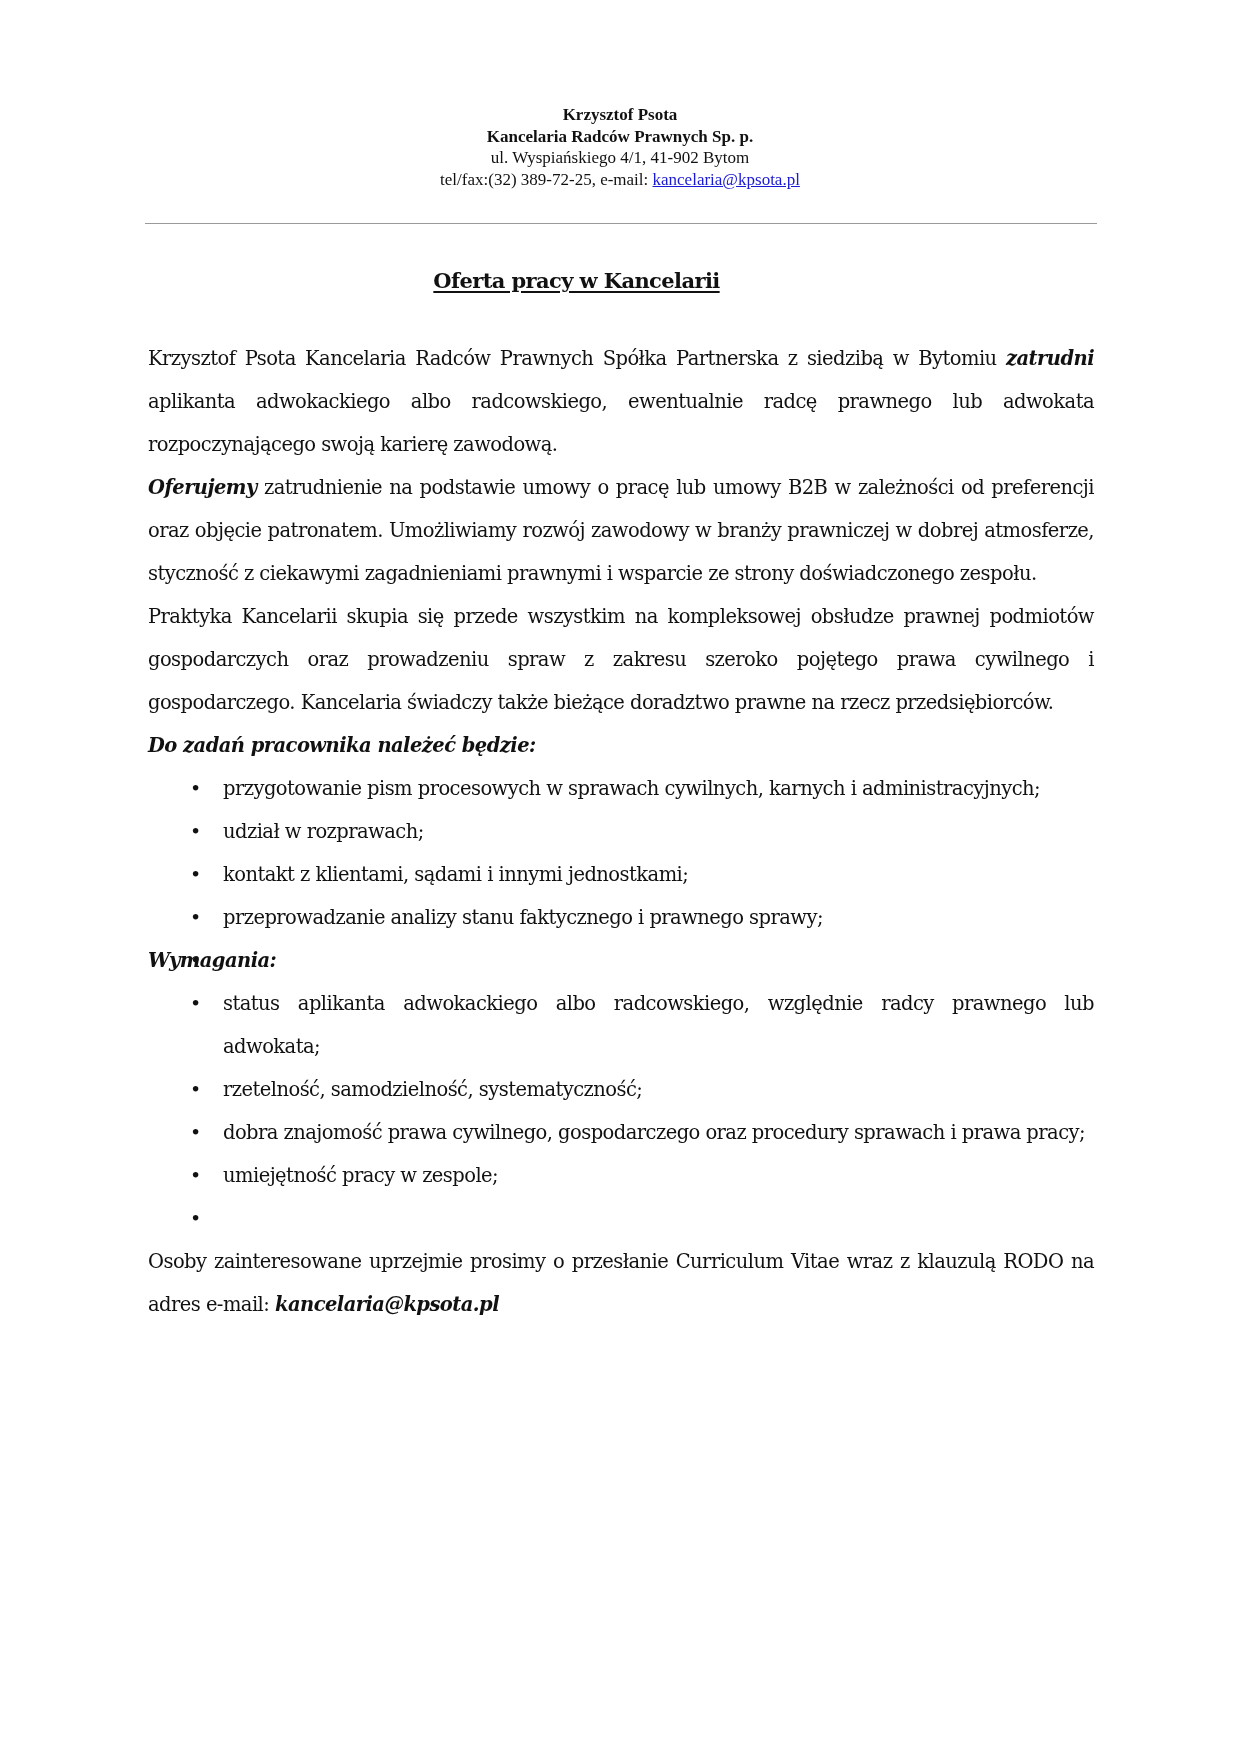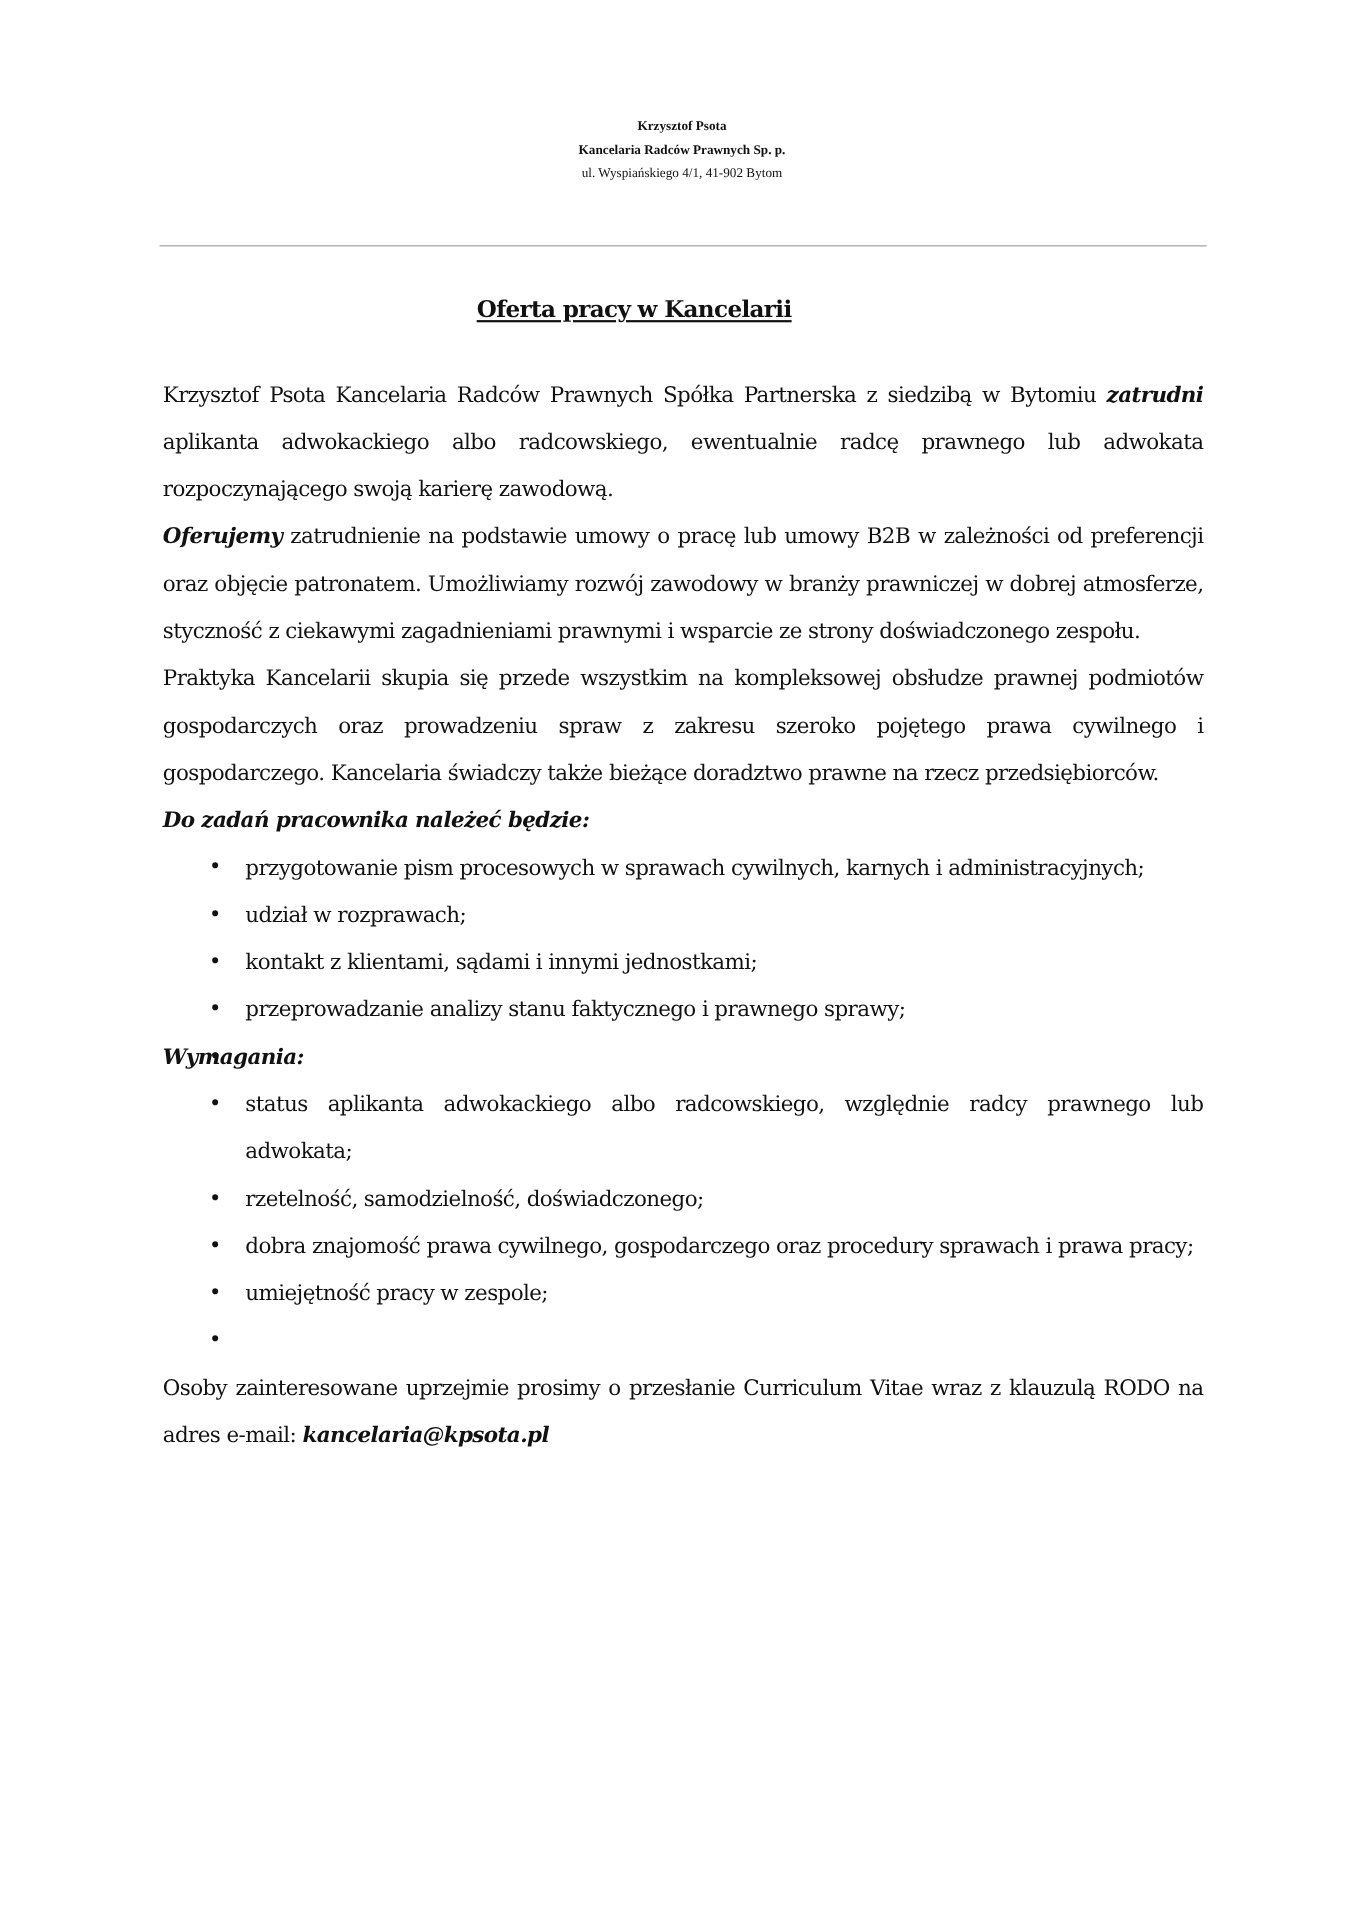--- a/index.html
+++ b/index.html
@@ -1,21 +1,21 @@
 <!DOCTYPE html>
 <html><head>
   <meta charset="utf-8">
   <style>
     html, body { margin: 0; padding: 0; background: #ffffff; }
     body { width: 1240px; height: 1755px; position: relative; overflow: hidden; color: #111; }
     .page { position: absolute; left: 0; top: 0; width: 1240px; height: 1755px; background: #fff; }
 
     .letterhead {
       position: absolute; left: 0; top: 104px; width: 1240px; text-align: center;
-      font-family: "Liberation Serif", serif; font-size: 12px; line-height: 21.5px; color: #111;
+      font-family: "Liberation Serif", serif; font-size: 17px; line-height: 21.5px; color: #111;
     }
     .letterhead .bold { font-weight: bold; }
     .letterhead a { color: #1a1ad6; text-decoration: underline; }
 
     .rule {
       position: absolute; left: 145px; top: 223px; width: 952px; height: 0;
       border-top: 1.5px solid #9a9a9a;
     }
 
     .title {
@@ -42,20 +42,21 @@
   </style>
 </head>
 <body>
 
 <div class="page">
 
   <div class="letterhead">
     <div class="bold">Krzysztof Psota</div>
     <div class="bold">Kancelaria Radców Prawnych Sp. p.</div>
     <div>ul. Wyspiańskiego 4/1, 41-902 Bytom</div>
+    <div><span>tel/fax:(32) 389-72-25, e-mail: </span><a>kancelaria@kpsota.pl</a></div>
   </div>
 
   <div class="rule"></div>
 
   <div class="title">Oferta pracy w Kancelarii</div>
 
   <div class="body">
     <p><span>Krzysztof Psota Kancelaria Radców Prawnych Spółka Partnerska z siedzibą w Bytomiu</span> <b>zatrudni</b><span> aplikanta adwokackiego albo radcowskiego, ewentualnie radcę prawnego lub adwokata rozpoczynającego swoją karierę zawodową.</span></p>
 
     <p><b>Oferujemy</b><span> zatrudnienie na podstawie umowy o pracę lub umowy B2B w zależności od preferencji oraz objęcie patronatem. Umożliwiamy rozwój zawodowy w branży prawniczej w dobrej atmosferze, styczność z ciekawymi zagadnieniami prawnymi i wsparcie ze strony doświadczonego zespołu.</span></p>
@@ -67,21 +68,21 @@
       <li><span class="bullet">•</span><span>przygotowanie pism procesowych w sprawach cywilnych, karnych i administracyjnych;</span></li>
       <li><span class="bullet">•</span><span>udział w rozprawach;</span></li>
       <li><span class="bullet">•</span><span>kontakt z klientami, sądami i innymi jednostkami;</span></li>
       <li><span class="bullet">•</span><span>przeprowadzanie analizy stanu faktycznego i prawnego sprawy;</span></li>
       <li><span class="bullet">•</span></li>
     </ul>
 
     <div class="heading">Wymagania:</div>
     <ul>
       <li><span class="bullet">•</span><span>status aplikanta adwokackiego albo radcowskiego, względnie radcy prawnego lub adwokata;</span></li>
-      <li><span class="bullet">•</span><span>rzetelność, samodzielność, doświadczonego;</span></li>
+      <li><span class="bullet">•</span><span>rzetelność, samodzielność, systematyczność;</span></li>
       <li><span class="bullet">•</span><span>dobra znajomość prawa cywilnego, gospodarczego oraz procedury sprawach i prawa pracy;</span></li>
       <li><span class="bullet">•</span><span>umiejętność pracy w zespole;</span></li>
       <li><span class="bullet">•</span></li>
     </ul>
 
     <div class="spacer"></div>
 
     <p><span>Osoby zainteresowane uprzejmie prosimy o przesłanie Curriculum Vitae wraz z klauzulą RODO na adres e-mail: </span><b>kancelaria@kpsota.pl</b></p>
   </div>
 

